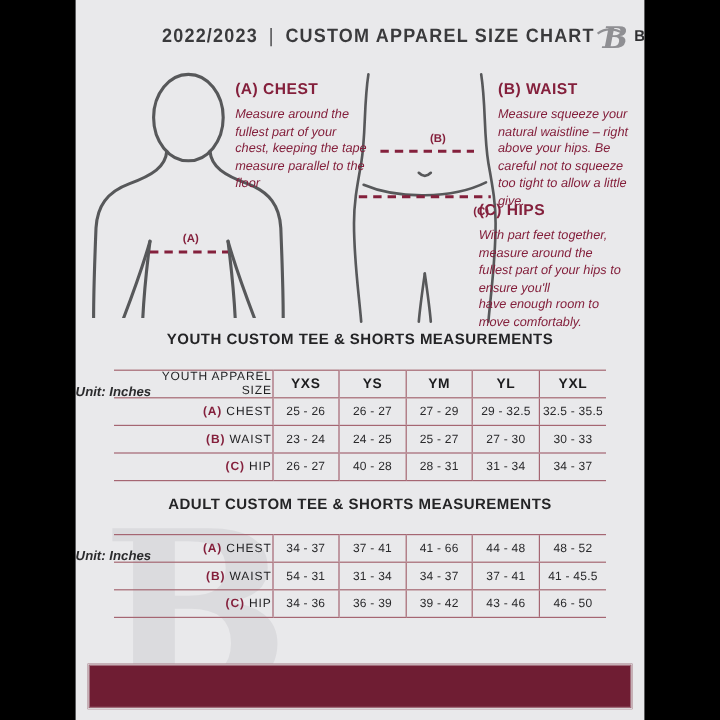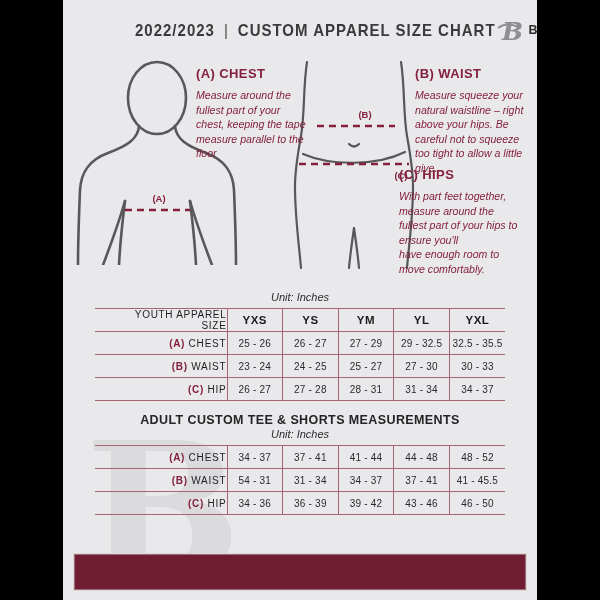--- a/index.html
+++ b/index.html
@@ -24,22 +24,22 @@
 
   
   .diagram-svg{position:absolute;z-index:1;}
   .instr{position:absolute;z-index:2;color:var(--maroon,#84203c);}
   .instr h3{margin:0 0 7px 0;font-size:13px;font-weight:800;letter-spacing:.4px;}
   .instr p{margin:0;font-size:10.6px;font-style:italic;line-height:1.38;white-space:pre-line;}
 
   
   .tbl-title{position:absolute;width:100%;text-align:center;font-weight:800;font-size:12.5px;
              letter-spacing:.4px;color:#242426;z-index:2;}
-  .tbl-unit{position:absolute;width:100%;text-align:center;font-style:italic;font-weight:400;
-            font-size:11px;color:#2b2b2d;z-index:2;}
+  .tbl-unit{position:absolute;width:100%;text-align:left;font-style:italic;font-weight:700;
+            font-size:11px;color:#2b2b2d;z-index:2;margin-top:30px;}
   table.size{position:absolute;left:32px;width:410px;border-collapse:collapse;table-layout:fixed;z-index:2;}
   table.size th,table.size td{border-top:1px solid var(--table_border,#a56672);
         border-bottom:1px solid var(--table_border,#a56672);height:22px;padding:0;
         background:transparent;font-weight:400;}
   table.size th+th,table.size td+td{border-left:1px solid var(--table_border,#a56672);}
   .lbl-cell{text-align:right;padding-left:12px !important;font-size:10px;letter-spacing:.7px;color:#1f1f21;}
   .size-head{font-weight:700 !important;font-size:11.5px;text-align:center;color:#1c1c1e;letter-spacing:.5px;}
   .val{font-size:10px;text-align:center;color:#2a2a2c;letter-spacing:.2px;}
   .prefix{font-weight:800;color:var(--maroon,#84203c);}
   .row-lbl{color:#1f1f21;letter-spacing:.8px;}
@@ -108,20 +108,21 @@
       <h3>(B) WAIST</h3>
       <p>Measure squeeze your natural waistline – right above your hips. Be careful not to squeeze too tight to allow a little give.</p>
     </div>
 
     <div class="instr" style="left:336px;top:167px;width:120px;">
       <h3>(C) HIPS</h3>
       <p>With part feet together, measure around the fullest part of your hips to ensure you'll
 have enough room to move comfortably.</p>
     </div>
 
+    <div class="tbl-title" style="top:276px;">YOUTH CUSTOM TEE &amp; SHORTS MEASUREMENTS</div>
     <div class="tbl-unit" style="top:291px;">Unit: Inches</div>
 
     <table class="size" style="top:308px;">
       <colgroup>
           <col style="width:132px;">
           <col>
           <col>
           <col>
           <col>
           <col>
@@ -147,21 +148,21 @@
         <td class="lbl-cell"><span class="prefix">(B)</span> <span class="row-lbl">WAIST</span></td>
         <td class="val">23 - 24</td>
         <td class="val">24 - 25</td>
         <td class="val">25 - 27</td>
         <td class="val">27 - 30</td>
         <td class="val">30 - 33</td>
       </tr>
       <tr>
         <td class="lbl-cell"><span class="prefix">(C)</span> <span class="row-lbl">HIP</span></td>
         <td class="val">26 - 27</td>
-        <td class="val">27 - 28</td>
+        <td class="val">40 - 28</td>
         <td class="val">28 - 31</td>
         <td class="val">31 - 34</td>
         <td class="val">34 - 37</td>
       </tr>
     </tbody>
       </table>
 
     <div class="tbl-title" style="top:413px;">ADULT CUSTOM TEE &amp; SHORTS MEASUREMENTS</div>
     <div class="tbl-unit" style="top:428px;">Unit: Inches</div>
 
@@ -172,21 +173,21 @@
           <col>
           <col>
           <col>
           <col>
         </colgroup>
       <tbody>
       <tr>
         <td class="lbl-cell"><span class="prefix">(A)</span> <span class="row-lbl">CHEST</span></td>
         <td class="val">34 - 37</td>
         <td class="val">37 - 41</td>
-        <td class="val">41 - 44</td>
+        <td class="val">41 - 66</td>
         <td class="val">44 - 48</td>
         <td class="val">48 - 52</td>
       </tr>
       <tr>
         <td class="lbl-cell"><span class="prefix">(B)</span> <span class="row-lbl">WAIST</span></td>
         <td class="val">54 - 31</td>
         <td class="val">31 - 34</td>
         <td class="val">34 - 37</td>
         <td class="val">37 - 41</td>
         <td class="val">41 - 45.5</td>

